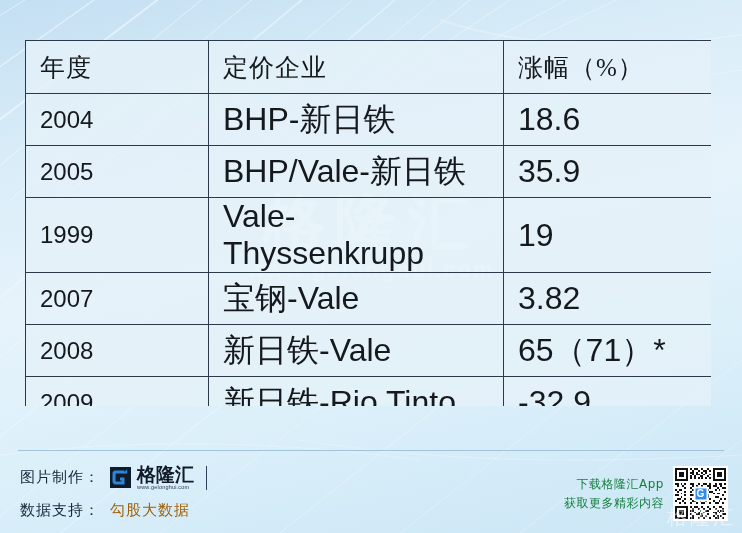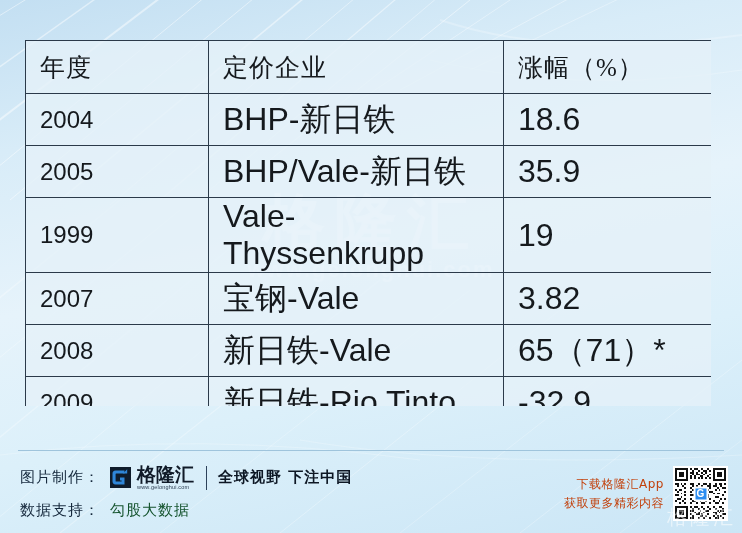--- a/index.html
+++ b/index.html
@@ -173,39 +173,39 @@
     font-family: "DejaVu Sans", sans-serif;
     font-size: 15px;
     font-weight: 700;
     color: #0d1724;
     letter-spacing: 1px;
     white-space: nowrap;
   }
   .footer-value {
     font-family: "DejaVu Sans", sans-serif;
     font-size: 15px;
-    color: #14532d;
+    color: #a16207;
     letter-spacing: 1px;
     margin-left: 10px;
     white-space: nowrap;
   }
 
   #footer-right {
     position: absolute;
     right: 14px;
     top: 16px;
     display: flex;
     align-items: center;
   }
   #app-promo {
     text-align: right;
     margin-right: 9px;
     font-family: "DejaVu Sans", sans-serif;
     font-size: 12px;
-    color: #c2410c;
+    color: #15803d;
     line-height: 1.55;
     letter-spacing: .5px;
     white-space: nowrap;
   }
   #qr-code {
     width: 55px; height: 55px;
     position: relative;
     background: #ffffff;
   }
   #qr-code svg { display:block; }
@@ -350,21 +350,20 @@
             <path d="M19.2 4.2 L15 8.5 H19.2 Z" fill="#2f86d8"></path>
           </svg>
         </span>
         <span class="logo-wordmark">
           <span class="cn">格隆汇</span>
           <span class="url">www.gelonghui.com</span>
         </span>
       </span>
 
       <span class="vbar"></span>
-      <span class="slogan">全球视野 下注中国</span>
     </div>
 
     <div class="footer-row">
       <span class="footer-label">数据支持：</span>
       <span class="footer-value">勾股大数据</span>
     </div>
   </div>
 
   <div id="footer-right">
     <div id="app-promo">

